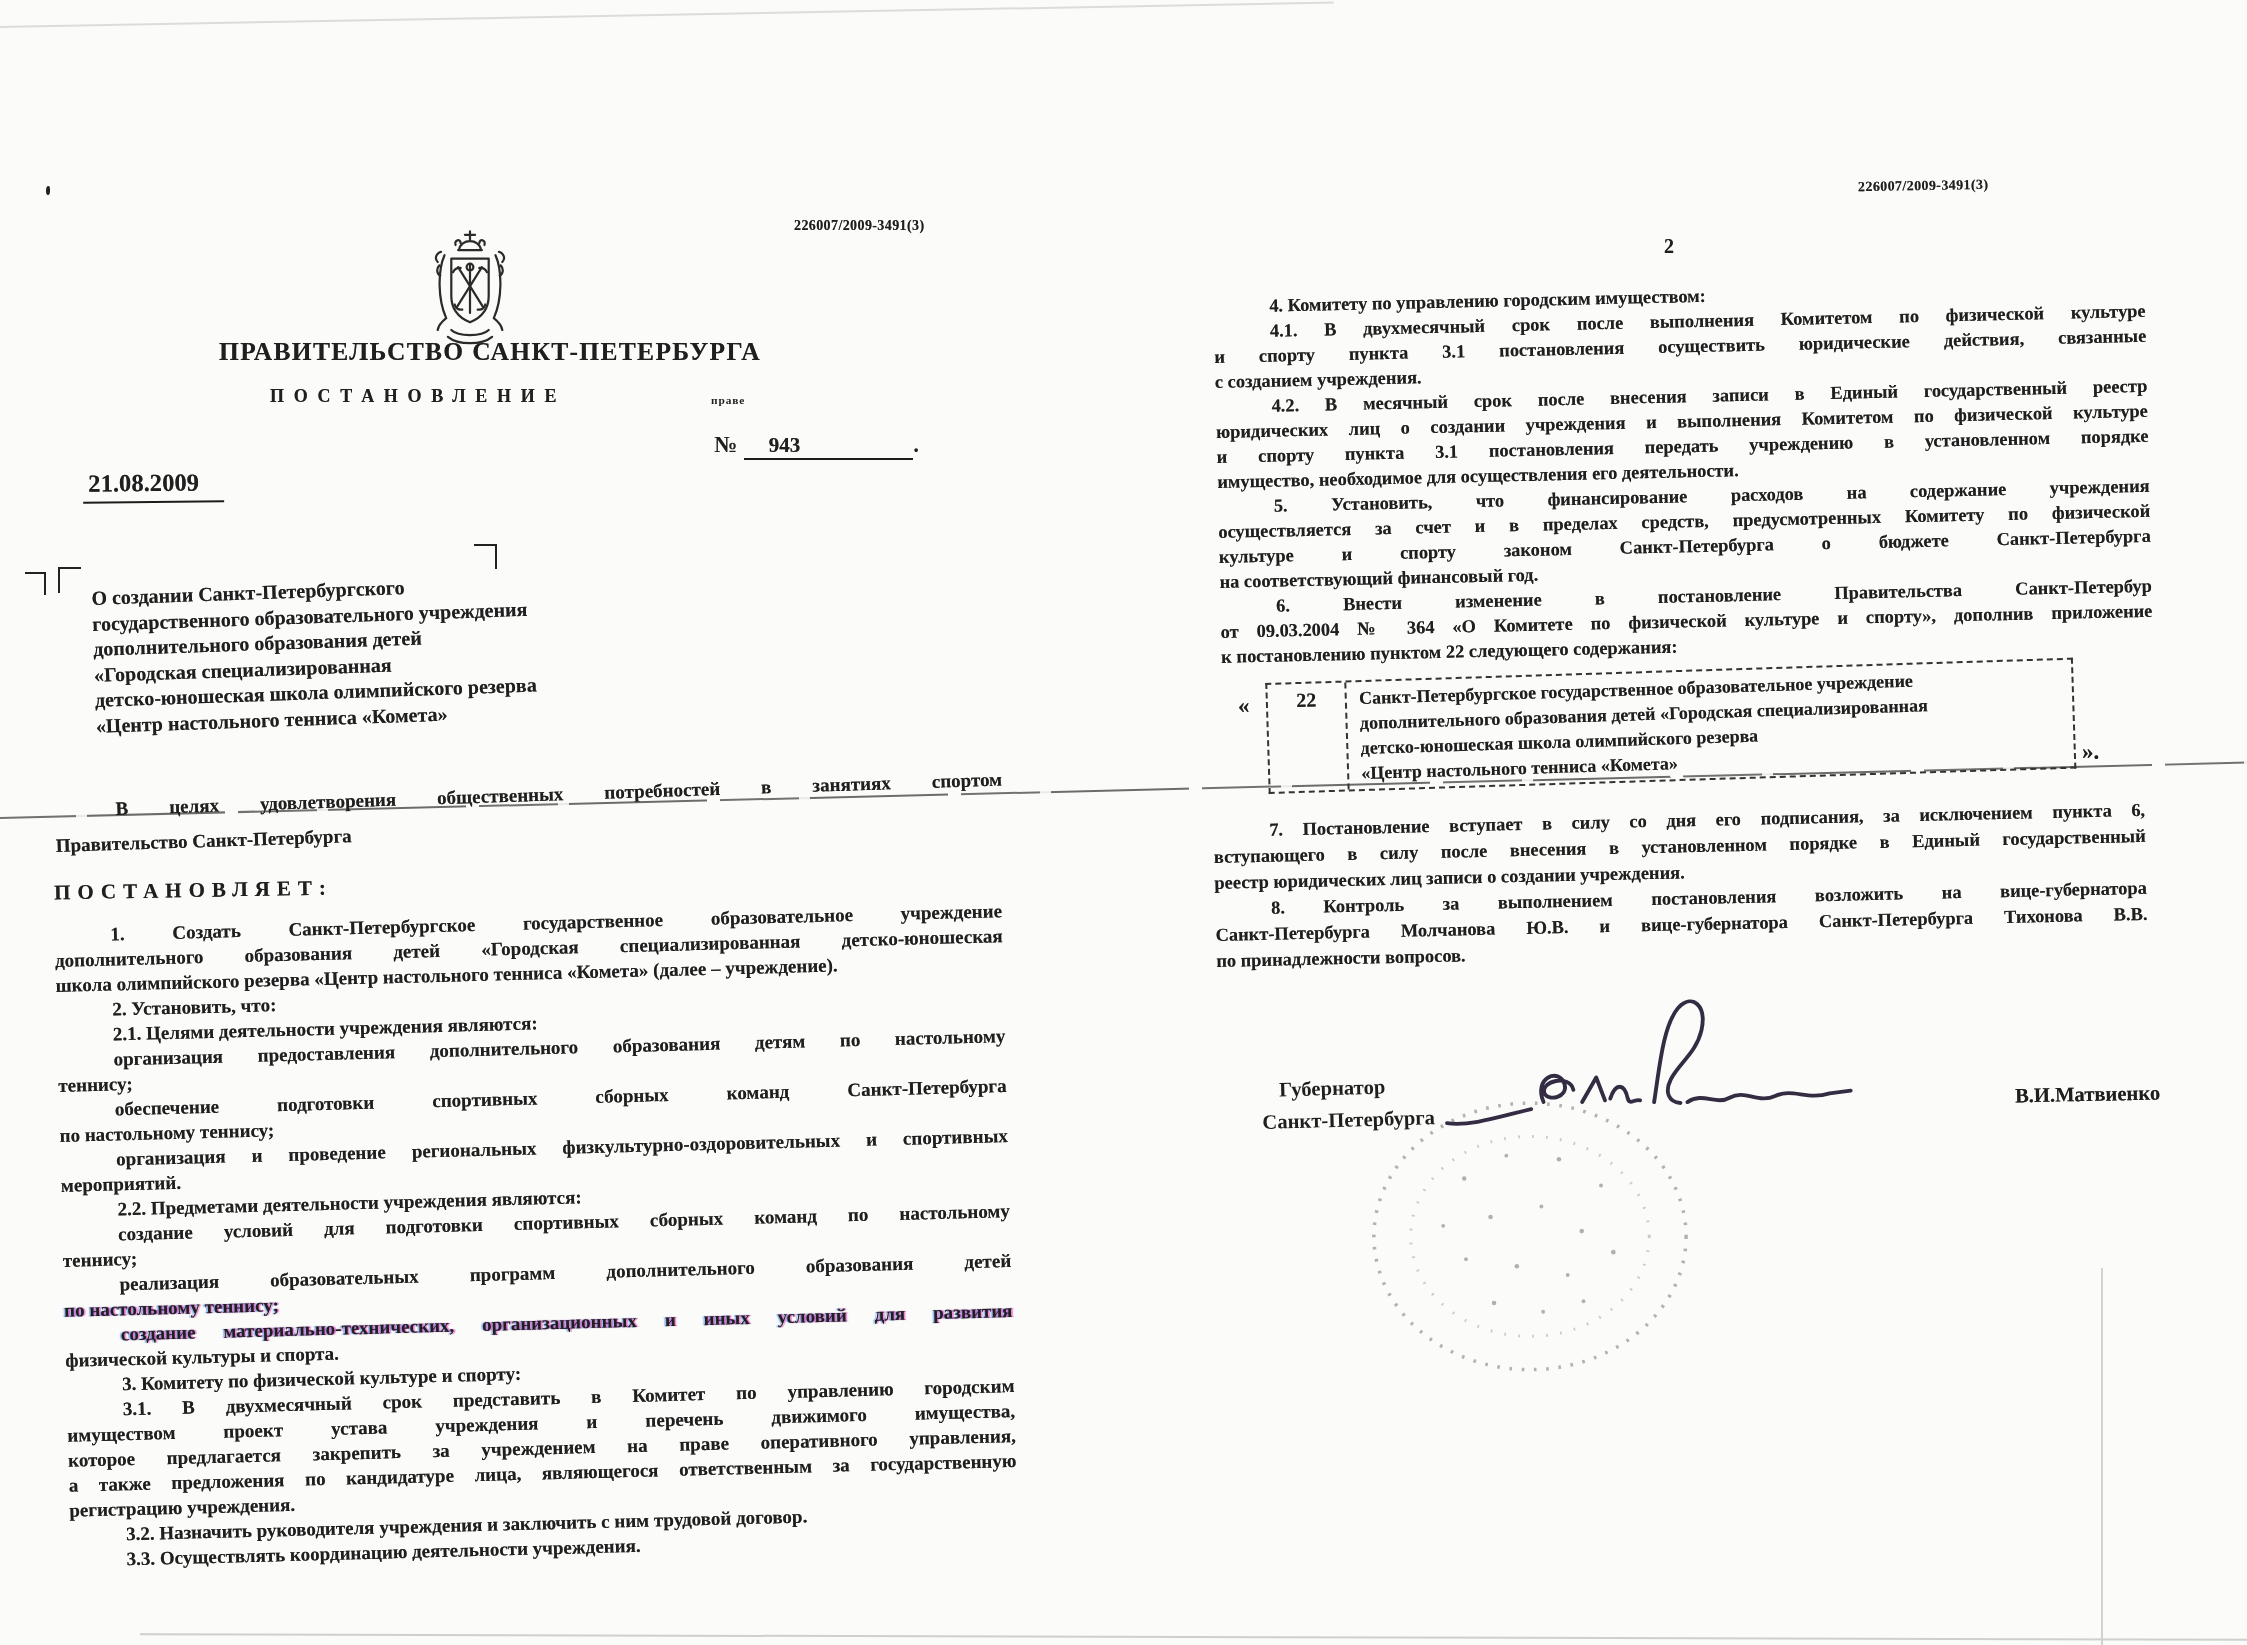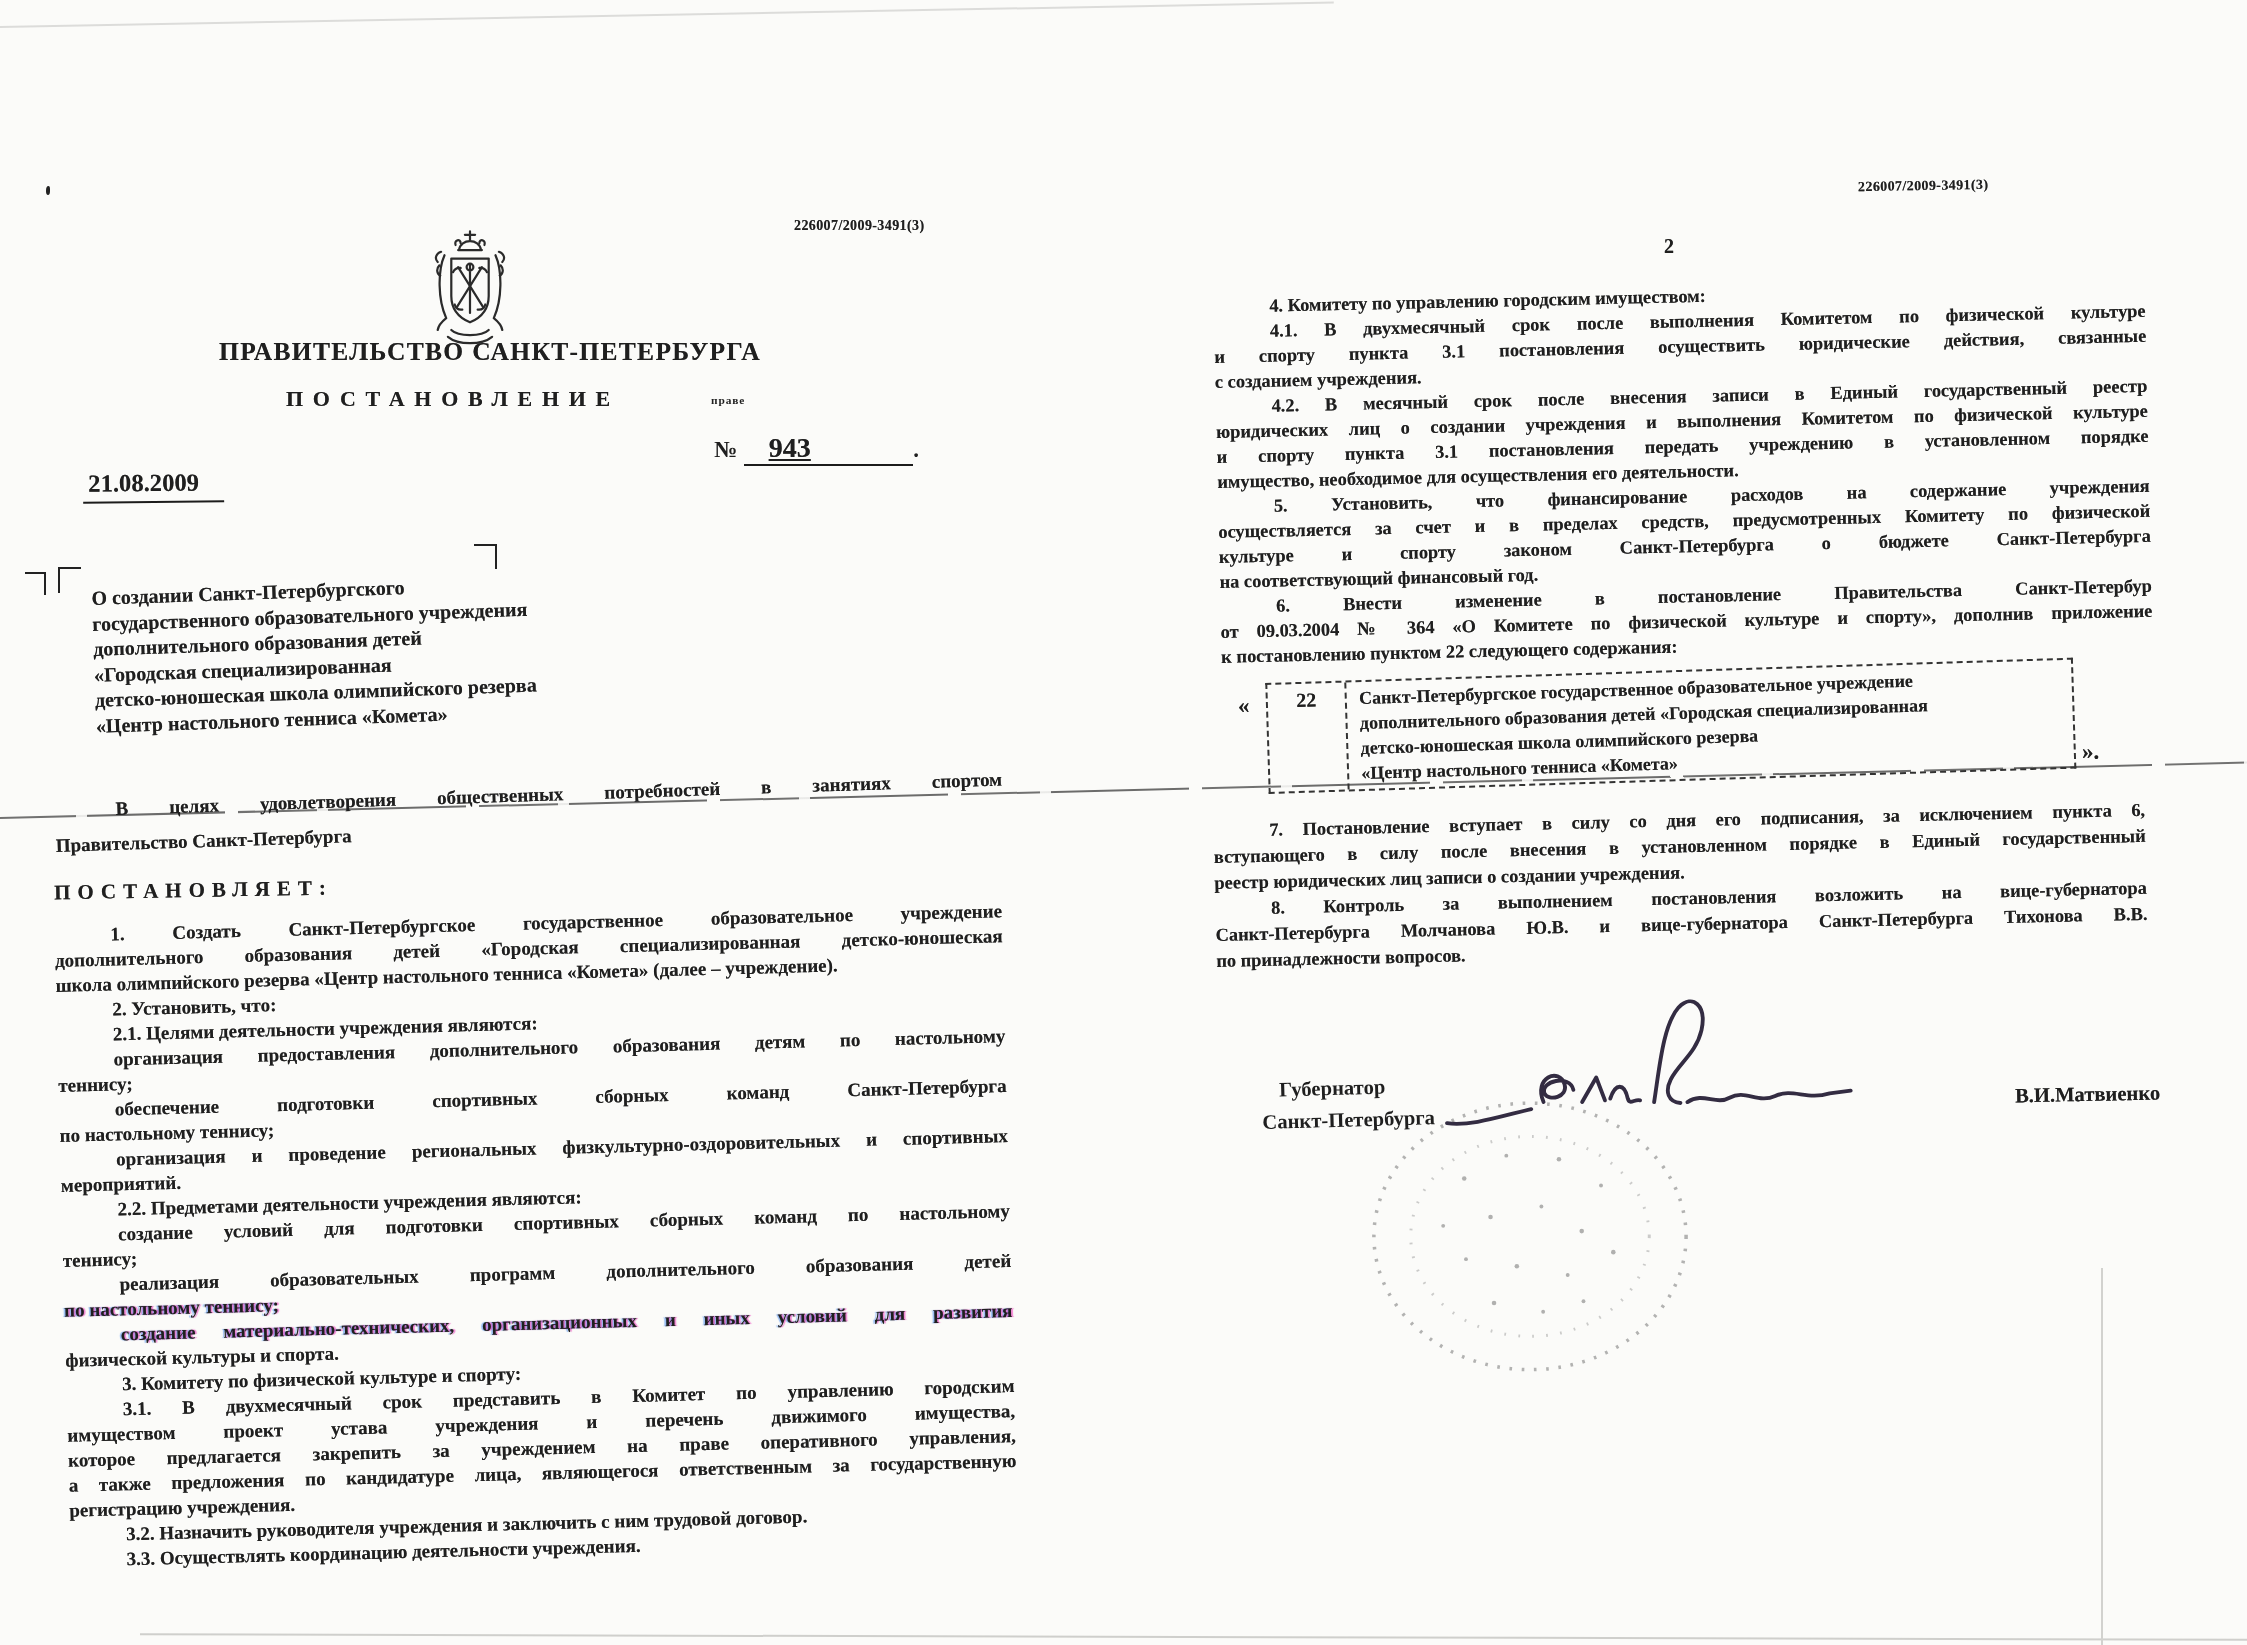--- a/index.html
+++ b/index.html
@@ -21,24 +21,24 @@
   .fax-line{left:-3.5px;top:817px;width:2268px;height:2.3px;opacity:.72;transform:rotate(-1.41deg);transform-origin:left center;
     background:repeating-linear-gradient(90deg,#3c3c3c 0 79px,rgba(60,60,60,.12) 79px 90px,#343434 90px 228px,rgba(60,60,60,0) 228px 241px);}
   .edge-bottom{left:140px;top:1636px;width:2107px;height:1.8px;background:#cfcfcc;transform:rotate(.15deg);}
   .edge-right{left:2101px;top:1268px;width:1.8px;height:378px;background:#d2d2cf;}
   .ink-dot{left:46px;top:186px;width:4.4px;height:8.8px;background:#222;border-radius:60% 40% 50% 50%;}
 
   
   .p1-ref{left:794px;top:218px;font-size:14px;letter-spacing:0.4px;}
   .crest{left:419px;top:226px;}
   .p1-org{left:219px;top:337px;font-size:25.5px;letter-spacing:1.3px;}
-  .p1-doctype{left:286px;top:386px;font-size:22px;letter-spacing:9.7px;text-align:center;}
+  .p1-doctype{left:270px;top:386px;font-size:18px;letter-spacing:9.7px;text-align:center;}
   .p1-okud{left:711px;top:394px;font-size:11.4px;letter-spacing:0.9px;}
   .p1-number{left:714px;top:432px;font-size:23px;}
-  .no-line{display:inline-block;width:169px;border-bottom:2.6px solid #1c1c1c;font-size:28px;padding-left:24.6px;margin-left:7px;text-decoration:underline;}
+  .no-line{display:inline-block;width:169px;border-bottom:2.6px solid #1c1c1c;font-size:21px;padding-left:24.6px;margin-left:7px;}
   .p1-date{left:83px;top:469px;font-size:24.6px;border-bottom:2.6px solid #1c1c1c;padding:0 24.6px 4.4px 5.3px;transform:rotate(-.6deg);}
   .corner{border-color:#222;}
   .cA{left:24.6px;top:572px;width:21px;height:23px;border-top:2.6px solid #222;border-right:2.6px solid #222;}
   .cB{left:58px;top:567px;width:23px;height:26px;border-top:2.6px solid #222;border-left:2.6px solid #222;}
   .cC{left:474px;top:544px;width:23px;height:24.6px;border-top:2.6px solid #222;border-right:2.6px solid #222;}
   .p1-title{left:91px;top:586px;width:509px;font-size:20px;line-height:25.5px;transform:rotate(-2deg);transform-origin:left top;}
   .p1-intro{left:54px;top:793px;width:948px;font-size:19px;line-height:35px;transform:rotate(-1.9deg);transform-origin:left top;}
   .p1-intro .ind{text-indent:61px;}
   .p1-resolves{left:54px;top:878px;font-size:21px;letter-spacing:7px;transform:rotate(-1deg);}
   .p1-body{left:54px;top:923px;width:948px;font-size:19px;line-height:25px;transform:rotate(-1.5deg);transform-origin:left top;}

